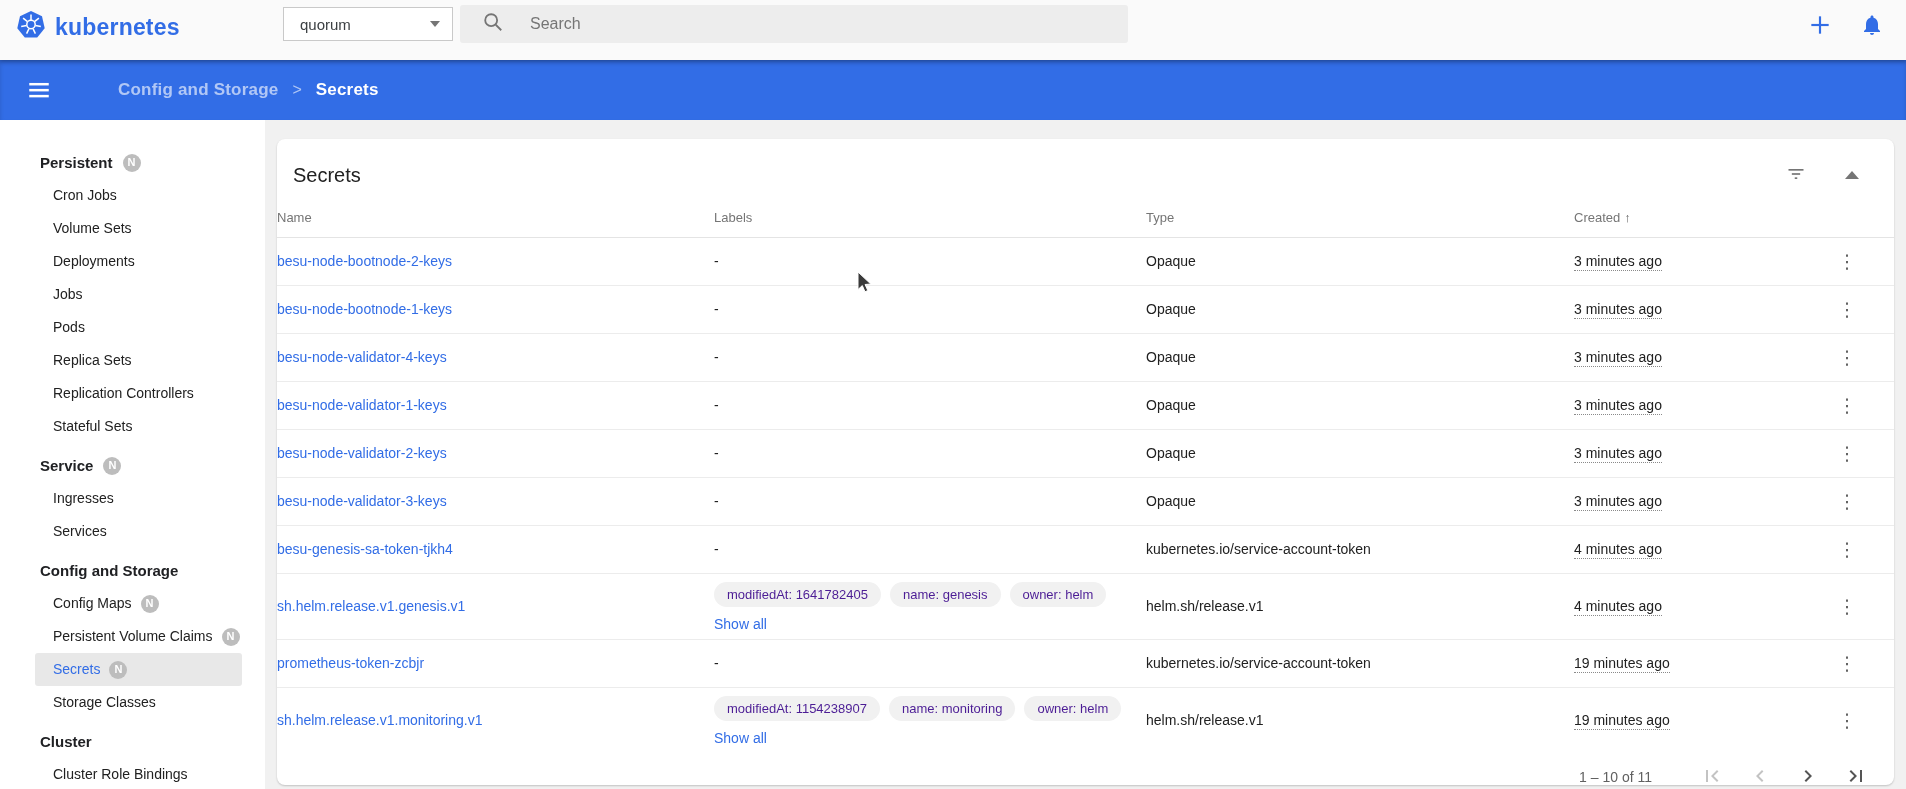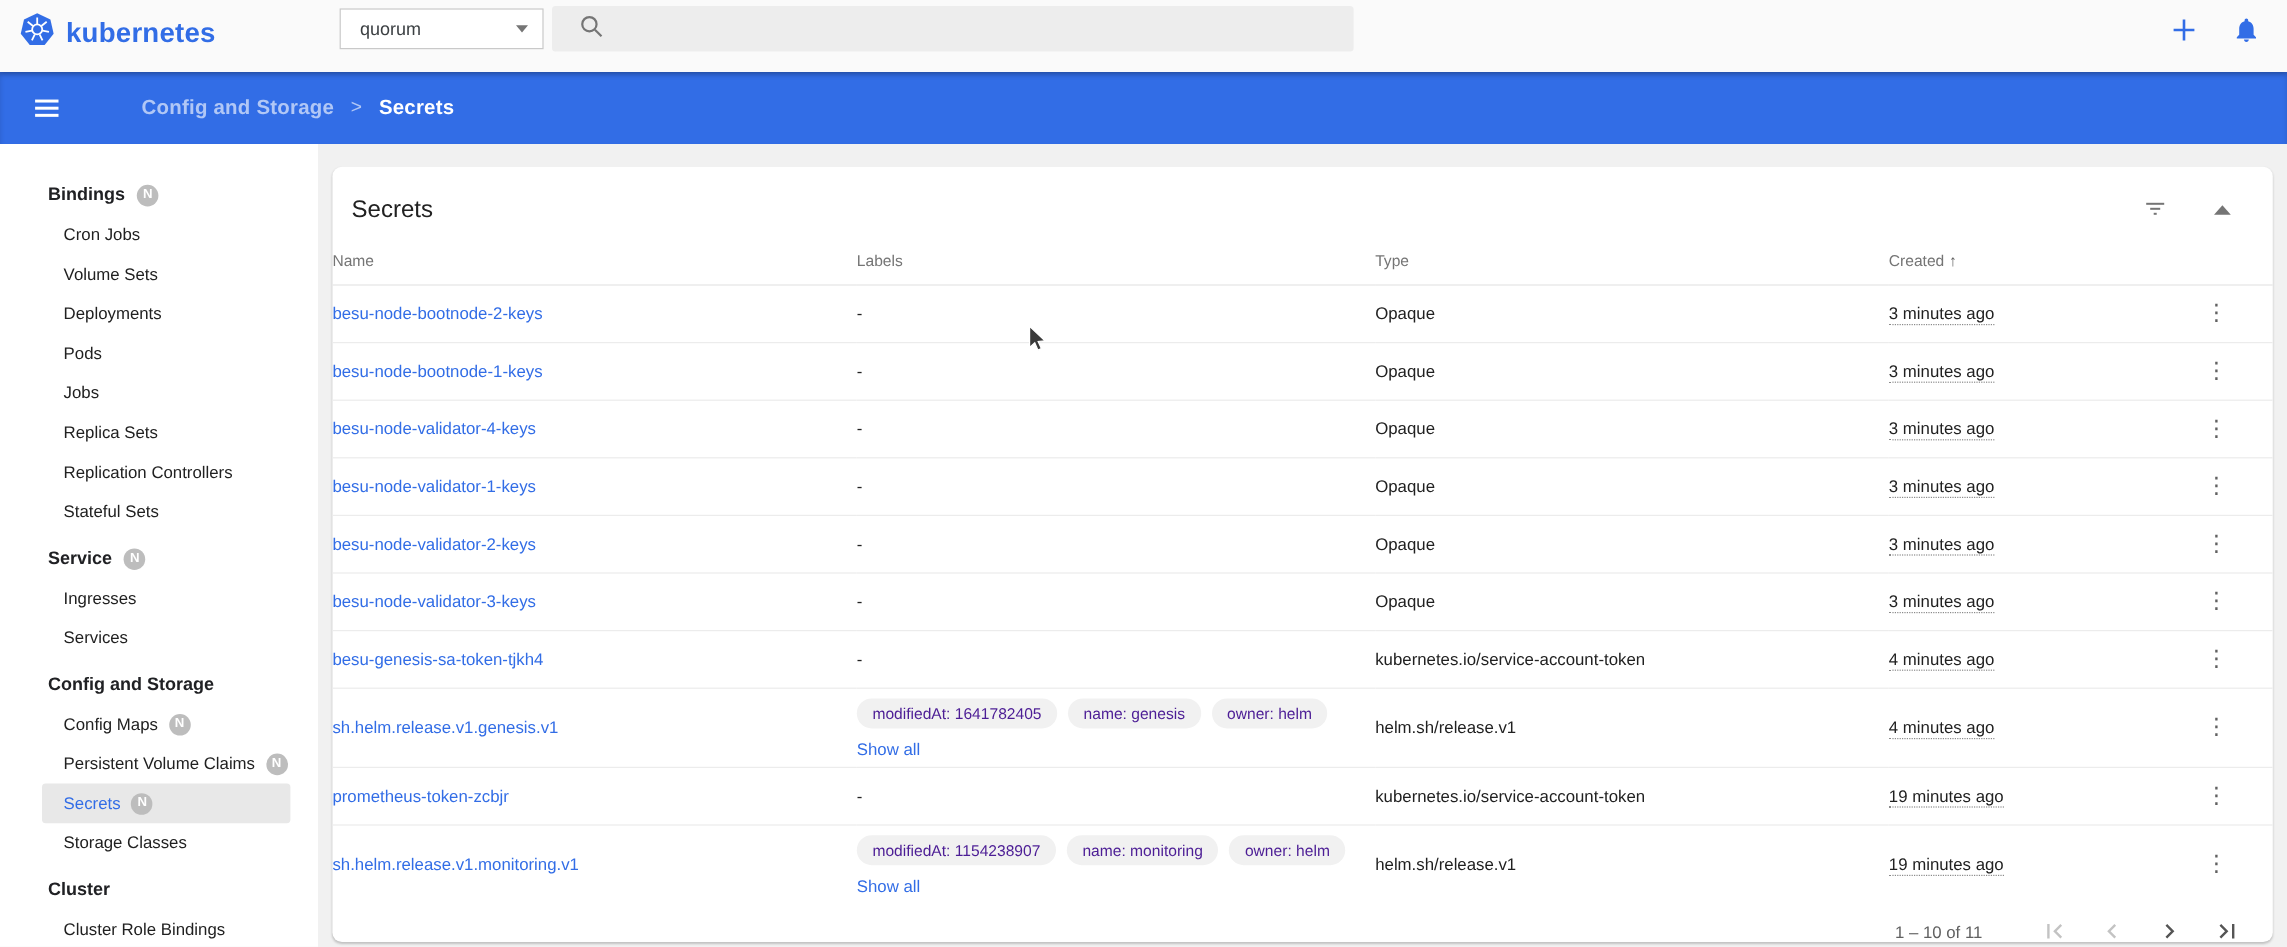--- a/index.html
+++ b/index.html
@@ -119,20 +119,21 @@
       <span class="ns-caret"></span>
     </div>
 
     <div class="searchbar">
       <span>
         <svg width="22" height="22" viewBox="0 0 24 24" fill="none" stroke="#757575" stroke-width="2">
           <circle cx="10" cy="10" r="6.5"></circle>
             <line x1="15" y1="15" x2="21" y2="21"></line>
         </svg>
       </span>
+      <input type="text" placeholder="Search" style="">
     </div>
 
     <button class="icon-btn btn-plus">
       <span>
         <svg width="26" height="26" viewBox="0 0 24 24" stroke="#326de6" stroke-width="2" fill="none">
           <line x1="12" y1="4" x2="12" y2="20"></line>
             <line x1="4" y1="12" x2="20" y2="12"></line>
         </svg>
       </span>
     </button>
@@ -160,37 +161,37 @@
       <span class="crumb-sep">&gt;</span>
       <span class="crumb-current">Secrets</span>
     </nav>
   </div>
 
   <div class="content">
 
     <aside class="sidebar" id="sidebar">
         <div class="nav-section">
           <div class="nav-heading">
-            <span>Bindings</span>
+            <span>Persistent</span>
             <span class="badge">N</span>
           </div>
           <div class="nav-item">
             <span>Cron Jobs</span>
           </div>
           <div class="nav-item">
             <span>Volume Sets</span>
           </div>
           <div class="nav-item">
             <span>Deployments</span>
           </div>
           <div class="nav-item">
+            <span>Jobs</span>
+          </div>
+          <div class="nav-item">
             <span>Pods</span>
-          </div>
-          <div class="nav-item">
-            <span>Jobs</span>
           </div>
           <div class="nav-item">
             <span>Replica Sets</span>
           </div>
           <div class="nav-item">
             <span>Replication Controllers</span>
           </div>
           <div class="nav-item">
             <span>Stateful Sets</span>
           </div>

